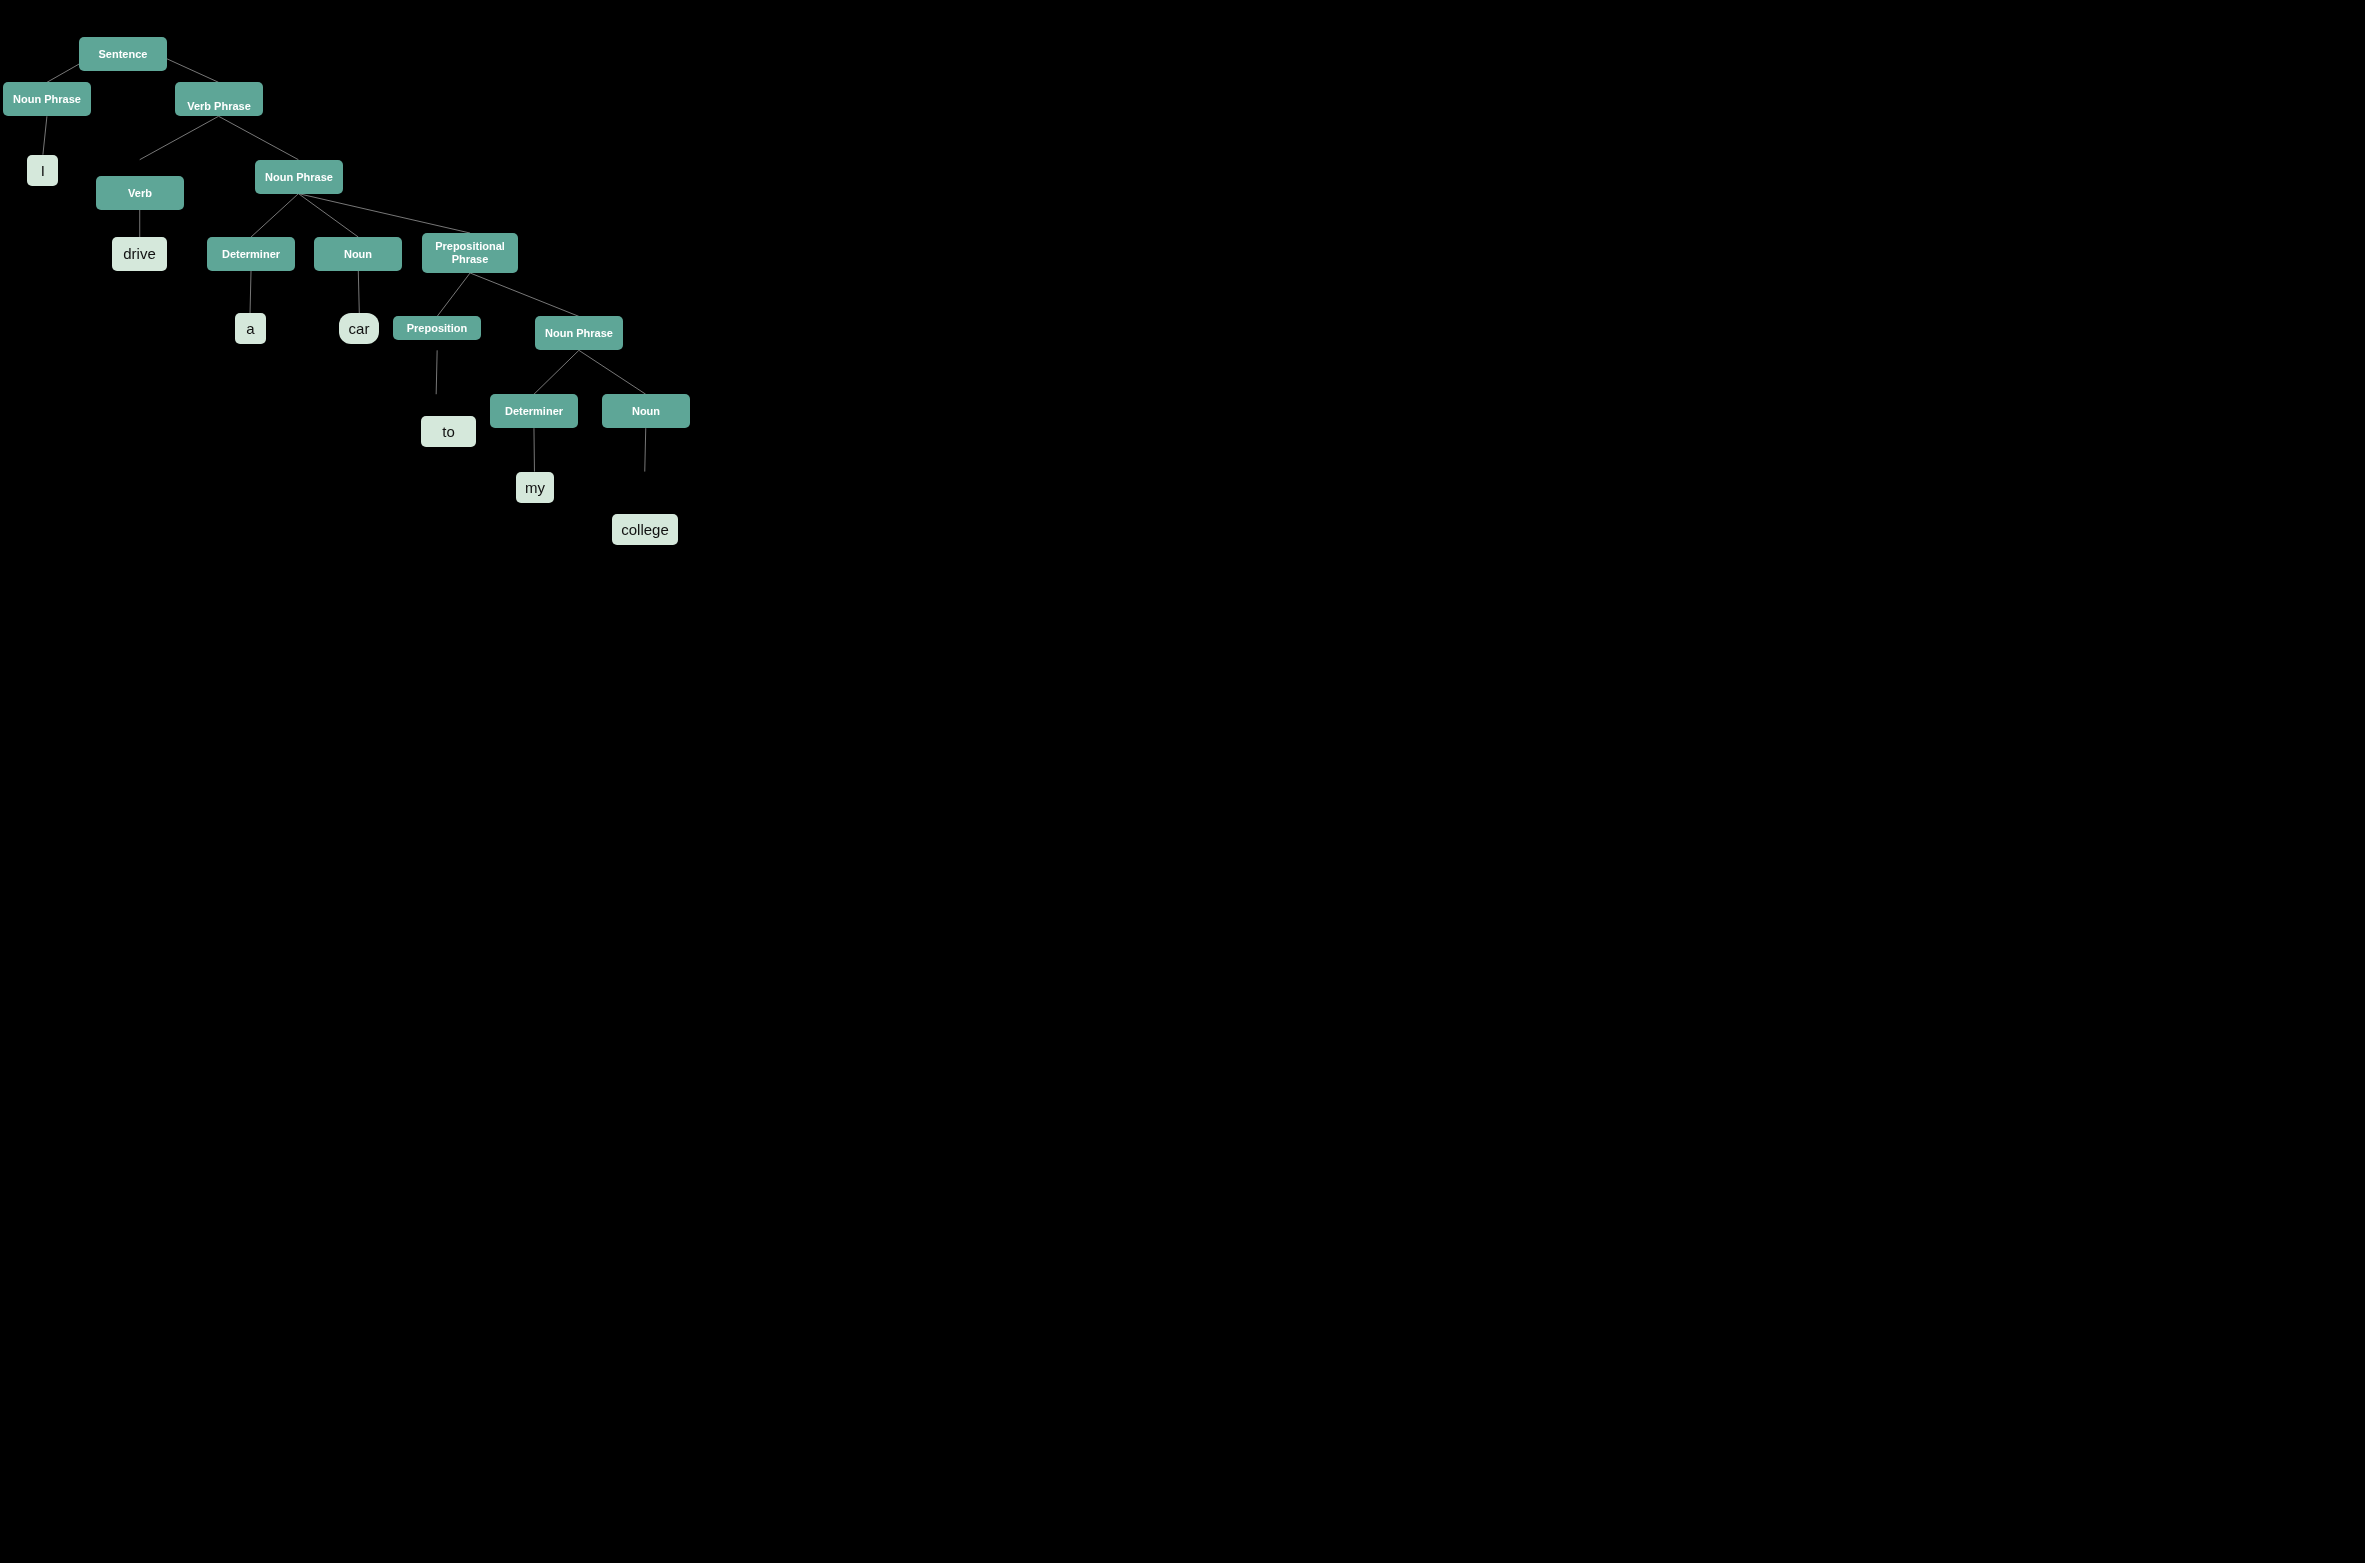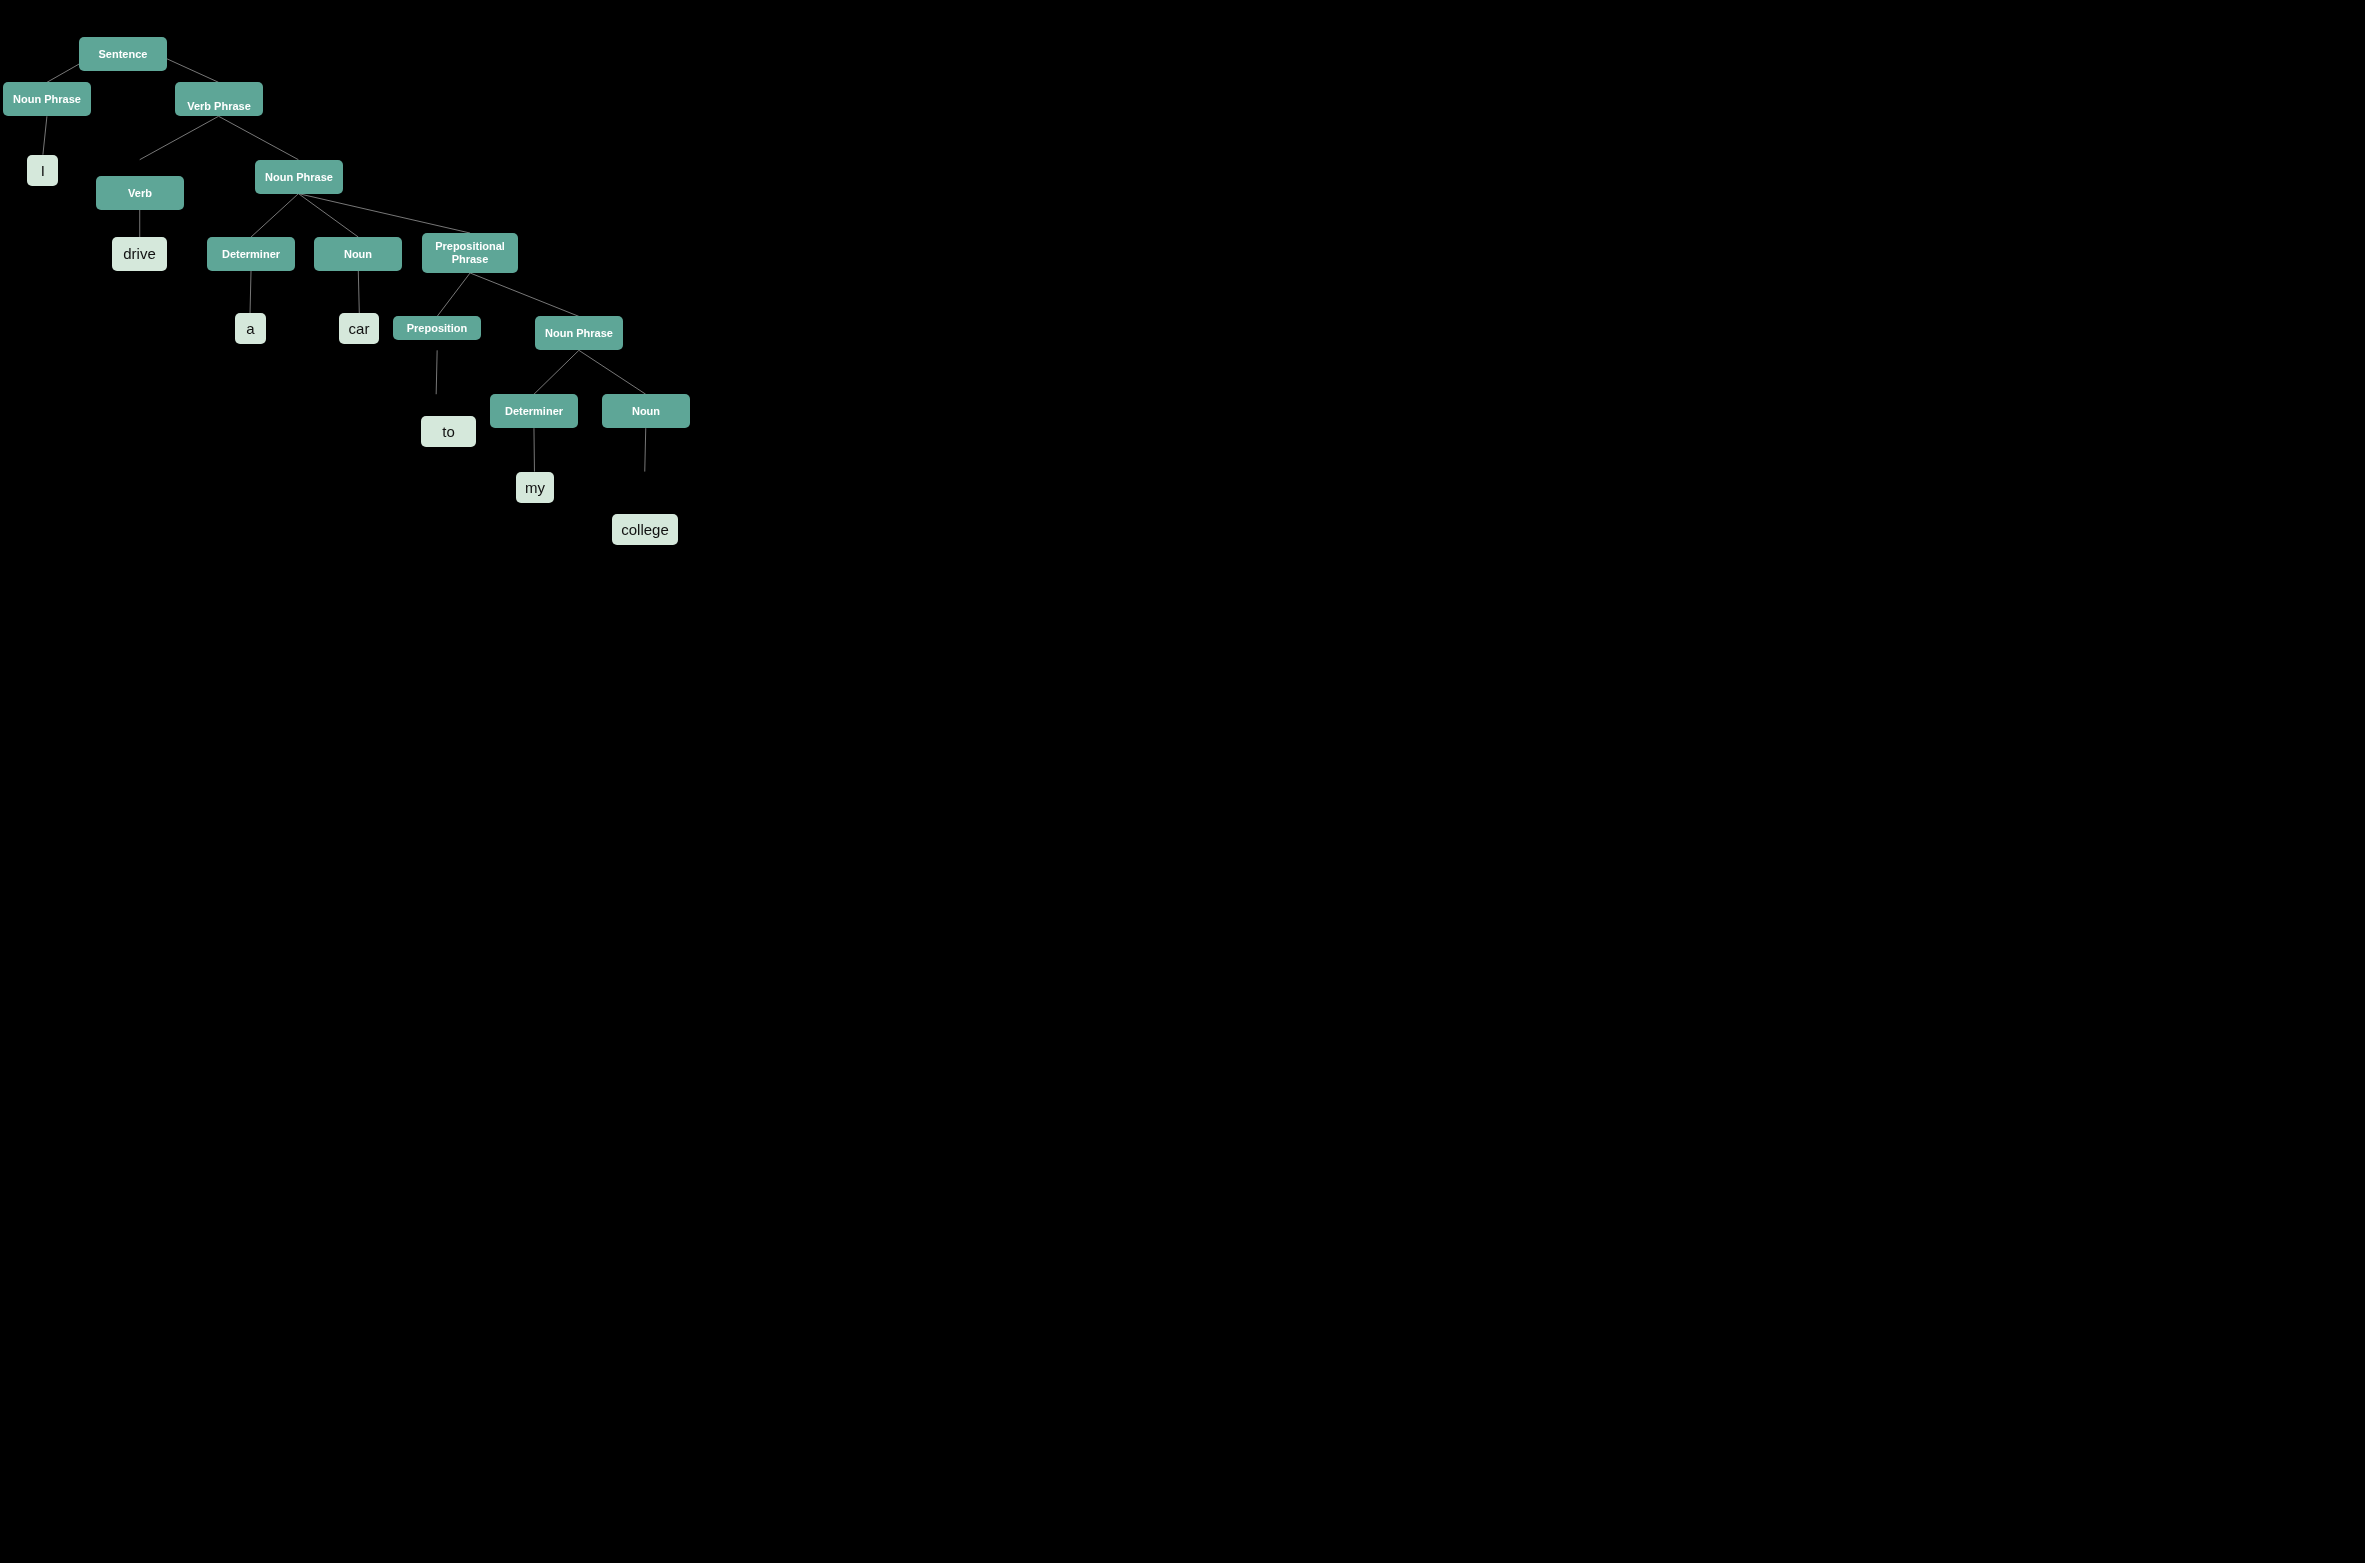--- a/index.html
+++ b/index.html
@@ -109,21 +109,21 @@
   <div id="n-noun1" class="node cat" style="left:314px; top:237px; width:88px; height:34px;">
     <span>Noun</span>
   </div>
   <div id="n-pp" class="node cat" style="left:422px; top:233px; width:96px; height:40px;">
     <span>Prepositional Phrase</span>
   </div>
 
   <div id="n-a" class="node leaf" style="left:235px; top:313px; width:31px; height:31px;">
     <span>a</span>
   </div>
-  <div id="n-car" class="node leaf" style="left:339px; top:313px; width:40px; height:31px;">
+  <div id="n-car" class="node leaf" style="left:339px; top:313px; width:40px; height:31px;border-radius:12px;">
     <span>car</span>
   </div>
   <div id="n-prep" class="node cat" style="left:393px; top:316px; width:88px; height:24px;">
     <span>Preposition</span>
   </div>
   <div id="n-np3" class="node cat" style="left:535px; top:316px; width:88px; height:34px;">
     <span>Noun Phrase</span>
   </div>
 
   <div id="n-to" class="node leaf" style="left:421px; top:394px; width:55px; height:31px;margin-top:22px;">

